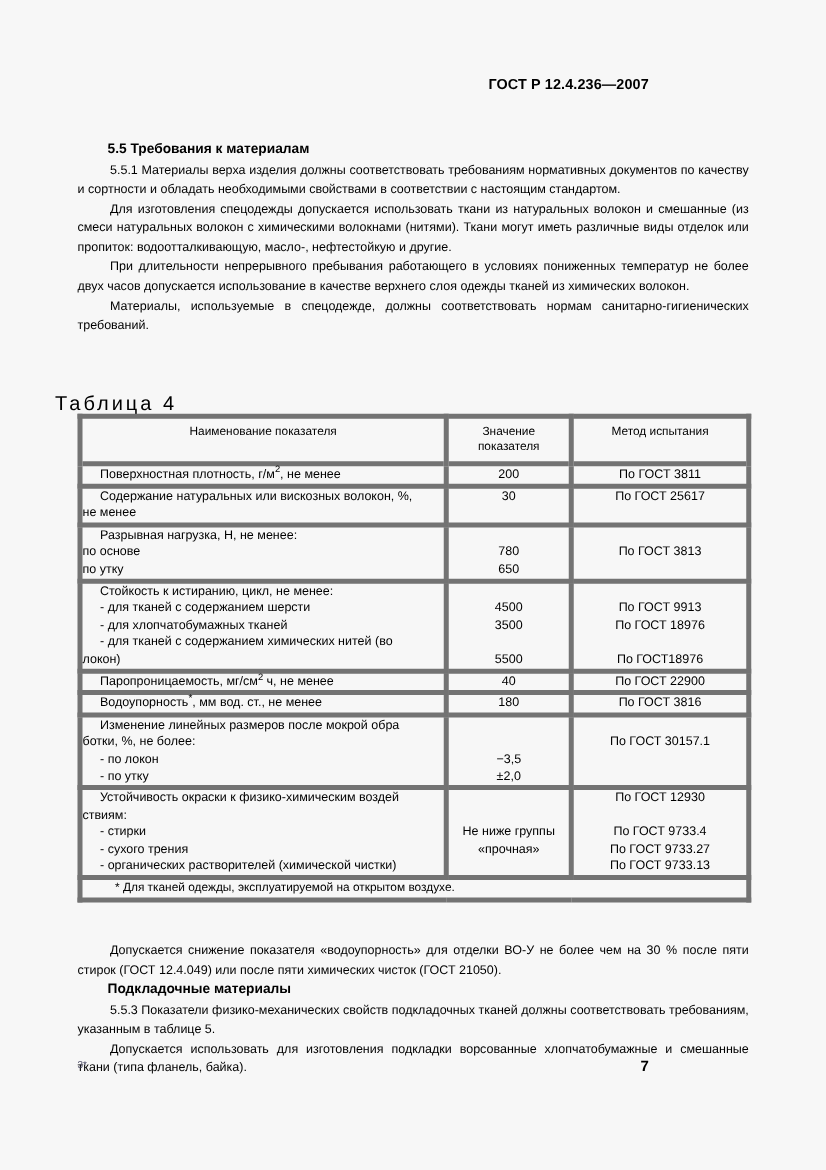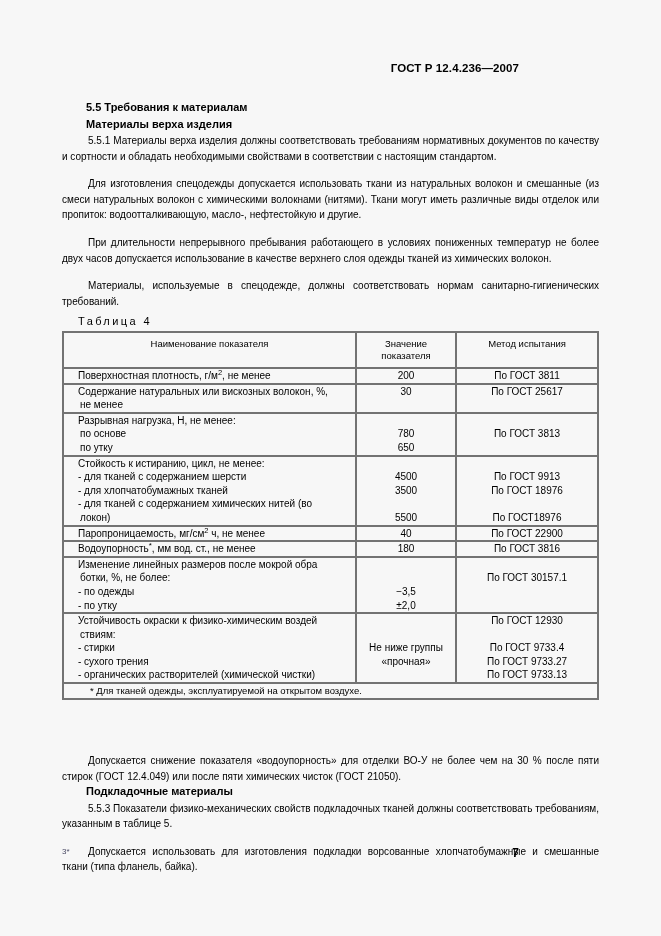--- a/index.html
+++ b/index.html
@@ -40,58 +40,58 @@
     top: 98px;
     width: 537px;
   }
   .h-bold {
     font-size: 11px;
     font-weight: bold;
     margin: 0 0 1px 0;
     padding-left: 24px;
     line-height: 15.5px;
   }
-  .h-bold.tight { margin-top: 2px; }
+  .h-bold.tight { margin-top: 14px; }
   p.para {
     font-size: 10px;
     line-height: 15.6px;
     margin: 0;
     text-align: justify;
     text-indent: 26px;
     hyphens: manual;
   }
-  p.para + p.para { margin-top: 12px; }
+  p.para + p.para { margin-top: 0px; }
 
   
   .table-caption {
     position: absolute;
-    left: 78px;
+    left: 44px;
     top: 315px;
-    font-size: 11px;
+    font-size: 16px;
     letter-spacing: 2.4px;
     text-align: center;
   }
   .table-caption .num { letter-spacing: 0; }
 
   
   .tbl-wrap {
     position: absolute;
     left: 62px;
     top: 331px;
     width: 537px;
   }
   table.spec {
     border-collapse: collapse;
     width: 537px;
     table-layout: fixed;
     font-size: 10px;
   }
   table.spec th,
   table.spec td {
-    border: 2px solid #737373;
+    border: 4px solid #737373;
     vertical-align: top;
     padding: 0;
   }
   table.spec thead th {
     text-align: center;
     font-weight: normal;
     font-size: 9.5px;
     padding: 5px 2px 5px 2px;
     line-height: 12px;
     border-bottom-width: 1px;
@@ -100,21 +100,21 @@
   .c-val  { width: 100px; }
   .c-meth { width: 142px; }
 
   td.name {
     padding: 5px 6px 5px 8px;
     line-height: 13.6px;
     text-align: justify;
   }
   td.name .first { display: block; text-indent: 14px; }
   td.name .sub   { display: block; text-indent: 14px; }
-  td.name .cont  { display: block; text-indent: 0; margin-left: 16px; }
+  td.name .cont  { display: block; text-indent: 0; }
   td.val {
     text-align: center;
     padding: 5px 3px;
     line-height: 13.6px;
   }
   td.meth {
     padding: 5px 3px 5px 18px;
     line-height: 13.6px;
     text-align: center;
   }
@@ -157,21 +157,20 @@
 </style>
 </head>
 <body>
 
 <div class="page">
 
   <div class="doc-header">ГОСТ Р 12.4.236—2007</div>
 
   <div class="content">
     <div class="h-bold tight">5.5 Требования к материалам</div>
-    <div class="h-bold">Материалы верха изделия</div>
     <p class="para">5.5.1 Материалы верха изделия должны соответствовать требованиям нормативных документов по качеству и сортности и обладать необходимыми свойствами в соответствии с настоящим стан­дартом.</p>
     <p class="para">Для изготовления спецодежды допускается использовать ткани из натуральных волокон и смешан­ные (из смеси натуральных волокон с химическими волокнами (нитями). Ткани могут иметь различные виды отделок или пропиток: водоотталкивающую, масло-, нефтестойкую и другие.</p>
     <p class="para">При длительности непрерывного пребывания работающего в условиях пониженных температур не более двух часов допускается использование в качестве верхнего слоя одежды тканей из химических волокон.</p>
     <p class="para">Материалы, используемые в спецодежде, должны соответствовать нормам санитарно-гигиенических требований.</p>
   </div>
 
   <div class="table-caption">
     <span>Таблица </span><span class="num">4</span>
   </div>
 
@@ -271,21 +270,21 @@
               <span class="ln">180</span>
             </td>
             <td class="meth">
               <span class="ln">По ГОСТ 3816</span>
             </td>
           </tr>
           <tr>
             <td class="name">
               <span class="first">Изменение линейных размеров после мокрой обра­</span>
               <span class="cont">ботки, %, не более:</span>
-              <span class="sub">- по одежды</span>
+              <span class="sub">- по локон</span>
               <span class="sub">- по утку</span>
             </td>
             <td class="val">
               <span class="spacer-ln"></span>
               <span class="spacer-ln"></span>
               <span class="ln">−3,5</span>
               <span class="ln">±2,0</span>
             </td>
             <td class="meth">
               <span class="spacer-ln"></span>

